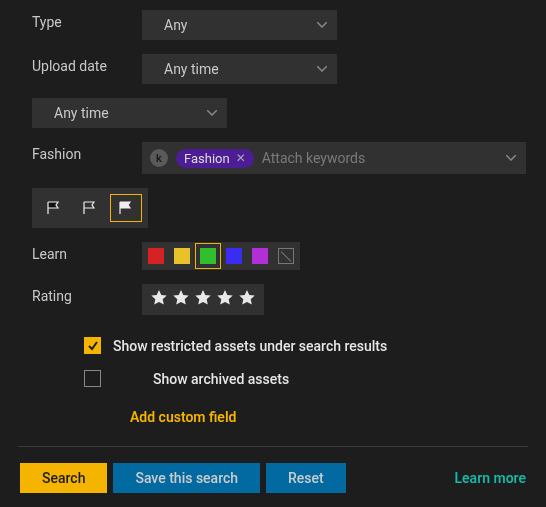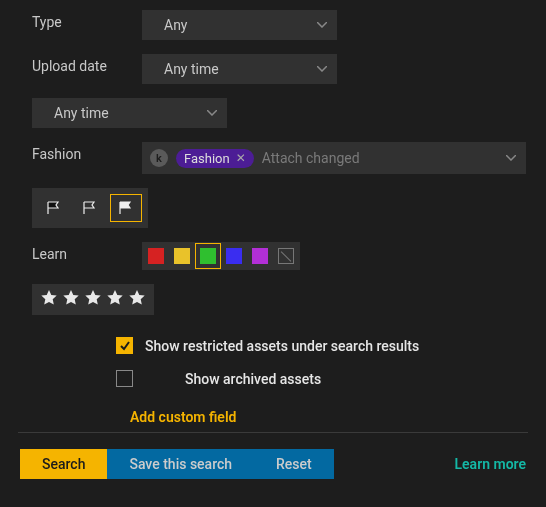--- a/index.html
+++ b/index.html
@@ -120,51 +120,51 @@
   .stars {
     display:inline-flex;
     background:#313131;
     padding:5px 8px;
     gap:4px;
   }
   .star { cursor:pointer; }
   .checkbox-row {
     display:flex;
     align-items:center;
-    margin-left:96px;
+    margin-left:64px;
     margin-bottom:16px;
   }
   .cb {
     width:17px; height:17px;
     margin-right:12px;
     display:flex; align-items:center; justify-content:center;
     cursor:pointer;
     flex-shrink:0;
   }
   .cb.checked { background:#f5b400; }
   .cb.unchecked { border:1px solid #888; }
   .cb svg { display:block; }
   .cb-label { color:#e6e6e6; font-weight:500; }
   .link-row {
     margin-left:110px;
-    margin-bottom: 7px;
+    margin-bottom: 21px;
   }
   .link {
     color:#f5b400;
     font-weight:600;
     cursor:pointer;
   }
   .divider {
     border-top:1px solid #3a3a3a;
     margin: 0 -2px 16px -2px;
   }
   .footer {
     display:flex;
     align-items:center;
-    gap:0;
+    gap:6px;
   }
   .btn {
     height:30px;
     padding: 0 22px;
     display:flex; align-items:center; justify-content:center;
     cursor:pointer;
     font-size:14px;
     font-weight:500;
   }
   .btn.primary { background:#f5b400; color:#1b1b1b; }
@@ -218,21 +218,21 @@
 
 <div class="row">
   <div class="label">Fashion</div>
   <div class="control">
     <div class="keywords-input">
       <div class="kcircle">k</div>
       <div class="tag">
         <span>Fashion</span>
         <span class="x">✕</span>
       </div>
-      <span class="placeholder">Attach changed</span>
+      <span class="placeholder">Attach keywords</span>
       <span class="caret">
         <svg width="10" height="6">
             <path d="M0 0 L5 5 L10 0" fill="none" stroke="#888" stroke-width="1.5"></path>
           </svg>
       </span>
     </div>
   </div>
 </div>
 
 <div class="row">
@@ -265,20 +265,21 @@
       <div class="swatch" style="background:#e9c22a"></div>
       <div class="swatch active" style="background:#2fbf2f"></div>
       <div class="swatch" style="background:#3a2df0"></div>
       <div class="swatch" style="background:#b22fd6"></div>
       <div class="swatch none"></div>
     </div>
   </div>
 </div>
 
 <div class="row" style="margin-bottom:22px;">
+  <div class="label">Rating</div>
   <div class="control">
     <div class="stars">
       <span class="star"><svg width="18" height="18">
             <path d="M9 1 l2.3 5 5.4 .5 -4 3.7 1.1 5.3 L9 13 l-4.8 2.5 1.1-5.3 -4-3.7 5.4-.5 z" fill="#e8e8e8"></path>
           </svg></span>
       <span class="star"><svg width="18" height="18">
             <path d="M9 1 l2.3 5 5.4 .5 -4 3.7 1.1 5.3 L9 13 l-4.8 2.5 1.1-5.3 -4-3.7 5.4-.5 z" fill="#e8e8e8"></path>
           </svg></span>
       <span class="star"><svg width="18" height="18">
             <path d="M9 1 l2.3 5 5.4 .5 -4 3.7 1.1 5.3 L9 13 l-4.8 2.5 1.1-5.3 -4-3.7 5.4-.5 z" fill="#e8e8e8"></path>

